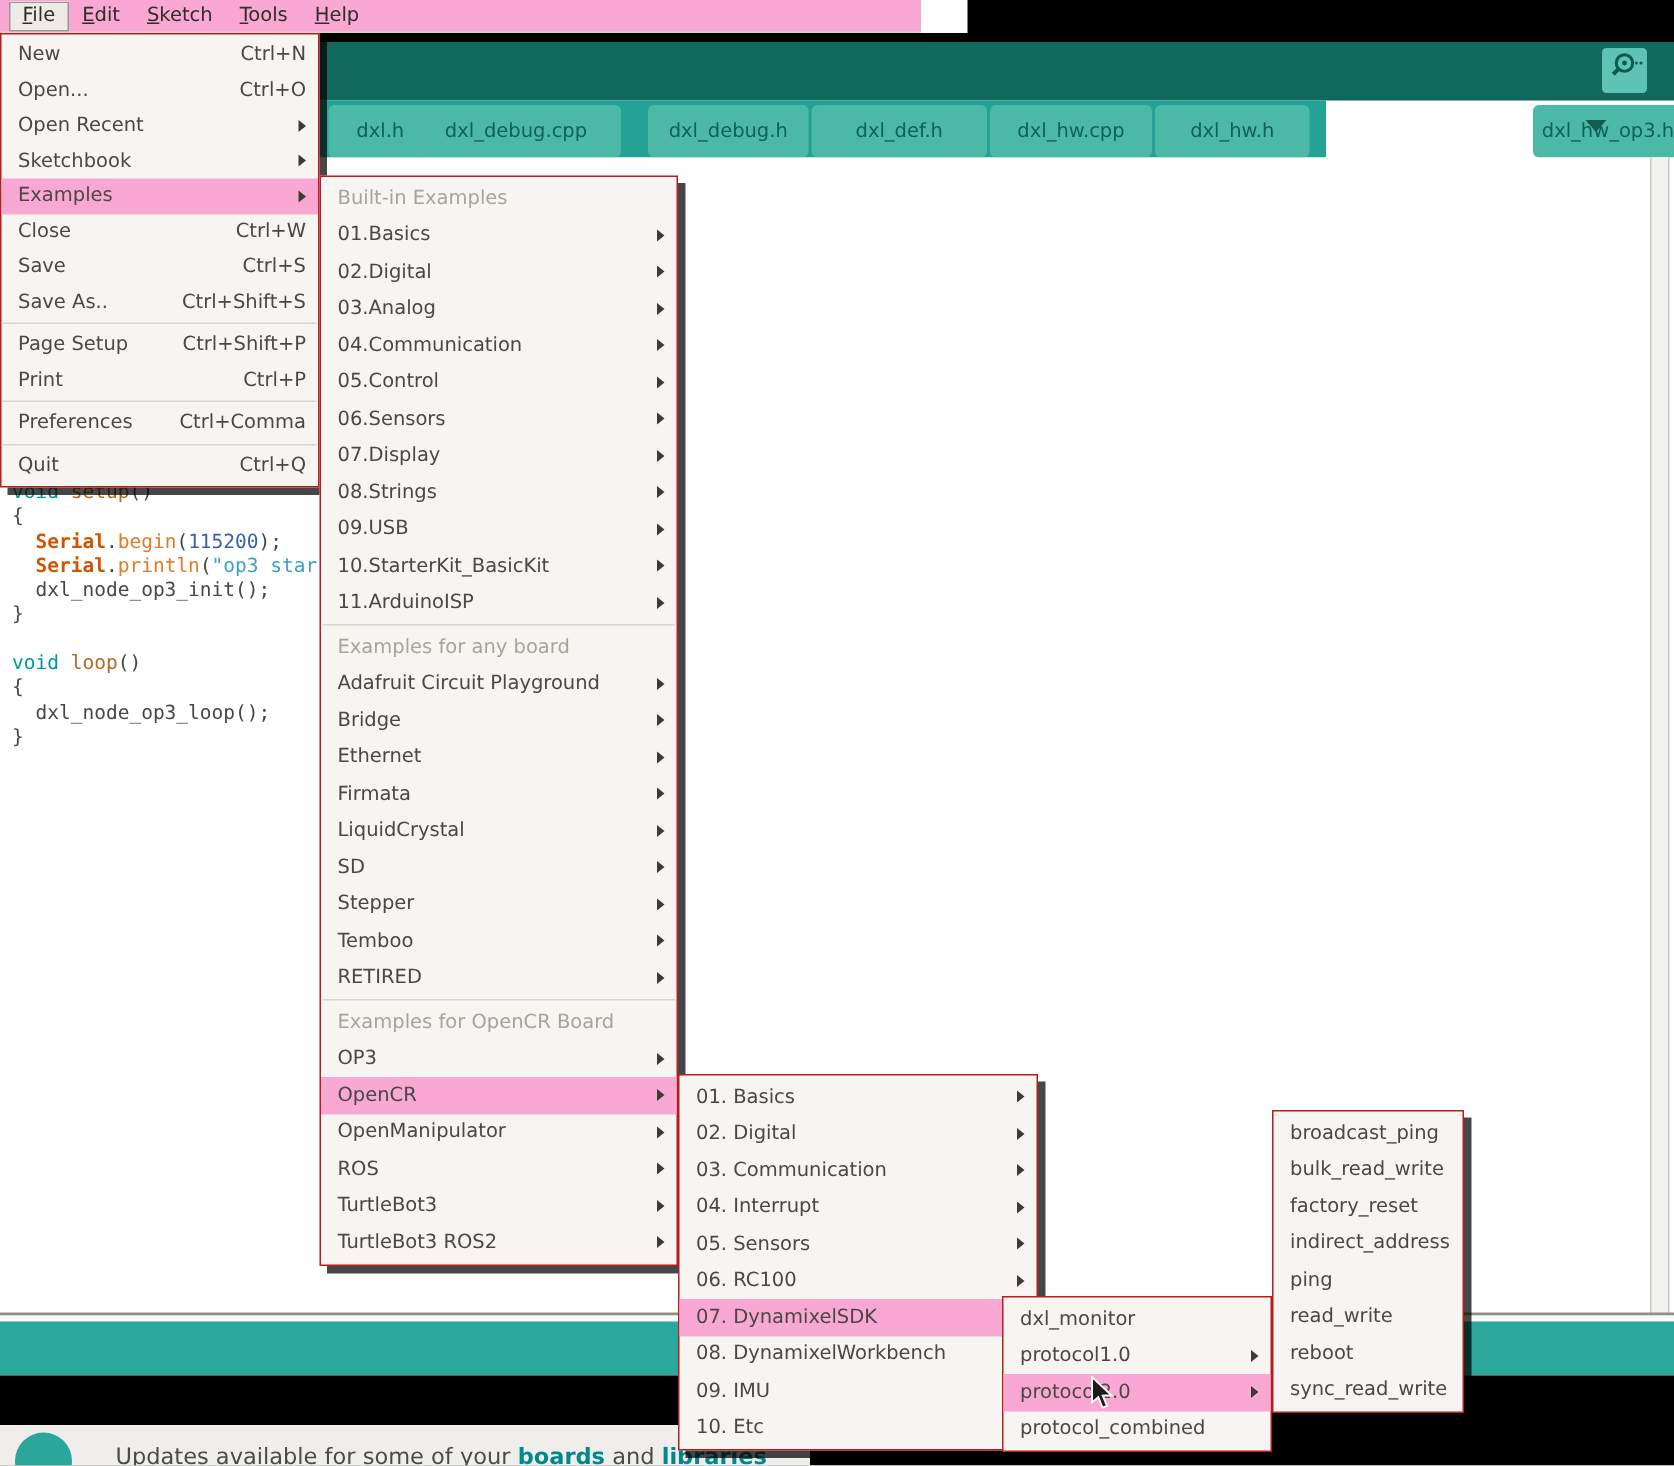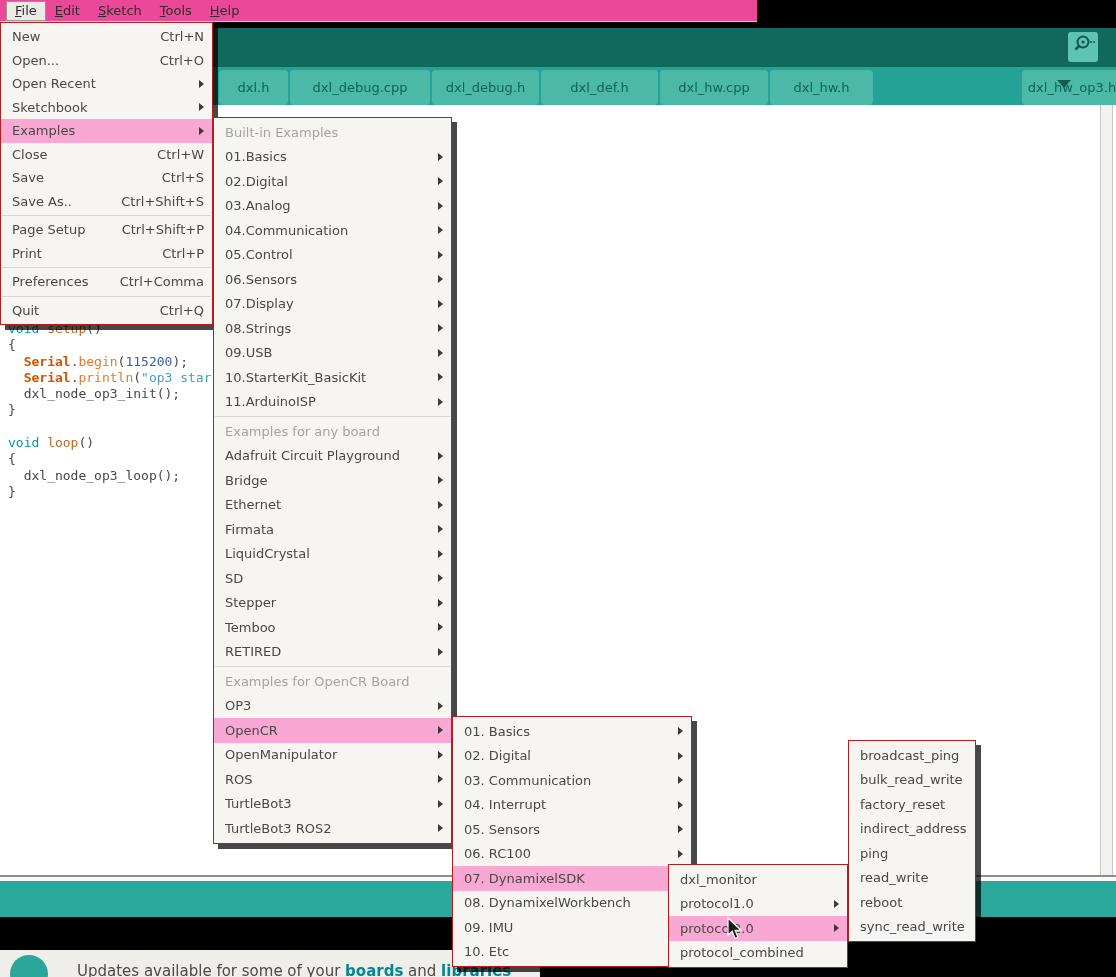--- a/index.html
+++ b/index.html
@@ -1,31 +1,31 @@
 <!DOCTYPE html>
 <html><head>
 <meta charset="utf-8">
 <style>
   html,body{margin:0;padding:0;}
   body{width:1116px;height:977px;position:relative;overflow:hidden;background:#ffffff;
        font-family:"DejaVu Sans","Liberation Sans",sans-serif;-webkit-font-smoothing:antialiased;}
 
   
-  .menubar{position:absolute;left:0;top:0;width:757px;height:22px;background:#ec4899;
+  .menubar{position:absolute;left:0;top:0;width:614px;height:22px;background:#f9a8d4;
            border-bottom:1px solid #d8d5d0;display:flex;align-items:center;padding-left:6px;box-sizing:border-box;z-index:5;text-align:right;}
   .mb-item{font-size:13px;color:#2e2d2b;padding:1px 9px;line-height:18px;white-space:nowrap;}
   .mb-item.active{background:#edebe7;box-shadow:inset 0 0 0 1px #9a9792;}
   .top-black{position:absolute;left:645px;top:0;width:471px;height:22px;background:#000;}
   .band-black{position:absolute;left:0;top:22px;width:1116px;height:6px;background:#000;}
   .toolbar{position:absolute;left:0;top:28px;width:1116px;height:39px;background:#11695d;}
   .serial-btn{position:absolute;left:1068px;top:32px;width:30px;height:30px;background:#5ec3b4;border-radius:3px;
               display:flex;align-items:center;justify-content:center;}
 
   
-  .tabstrip{position:absolute;left:0;top:67px;width:1116px;height:38px;background:#23a295;}
+  .tabstrip{position:absolute;left:0;top:67px;width:884px;height:38px;background:#23a295;}
   .tab{position:absolute;top:3px;height:35px;background:#4cb9a8;border-radius:4px;color:#0d6259;
        font-size:13px;display:flex;align-items:center;justify-content:center;white-space:nowrap;overflow:hidden;}
   .tab-dd{position:absolute;left:1057px;top:80px;width:0;height:0;border-top:8px solid #145a50;
           border-left:7px solid transparent;border-right:7px solid transparent;z-index:6;}
 
   
   .editor{position:absolute;left:0;top:105px;width:1116px;height:772px;background:#ffffff;}
   .scrollbar{position:absolute;left:1100px;top:105px;width:13px;height:772px;background:#f1f1ef;
              border-left:1px solid #c9c7c3;border-right:1px solid #c9c7c3;box-sizing:border-box;}
   .code{position:absolute;left:8px;top:216px;}
@@ -88,21 +88,21 @@
       <circle cx="13" cy="10" r="1.6" fill="#0a5a50"></circle>
       <line x1="9" y1="14" x2="5.5" y2="17.5" stroke="#0a5a50" stroke-width="2.6"></line>
       <circle cx="21" cy="10" r="1" fill="#0a5a50"></circle>
       <circle cx="24" cy="10" r="1" fill="#0a5a50"></circle>
     </svg>
   </span>
 </div>
 
 <div class="tabstrip" id="tabstrip">
     <div class="tab" style="left: 219px; width: 69px;">dxl.h</div>
-    <div class="tab" style="left: 290px; width: 140px; text-align: right;">dxl_debug.cpp</div>
+    <div class="tab" style="left: 274px; width: 140px; text-align: right;">dxl_debug.cpp</div>
     <div class="tab" style="left: 432px; width: 107px;">dxl_debug.h</div>
     <div class="tab" style="left: 541px; width: 117px;">dxl_def.h</div>
     <div class="tab" style="left: 660px; width: 108px;">dxl_hw.cpp</div>
     <div class="tab" style="left: 770px; width: 103px;">dxl_hw.h</div>
     <div class="tab" style="left: 1022px; width: 100px;">dxl_hw_op3.h</div>
   </div>
 <div class="tab-dd"></div>
 
 <div class="editor">
   <div class="code" id="code">

